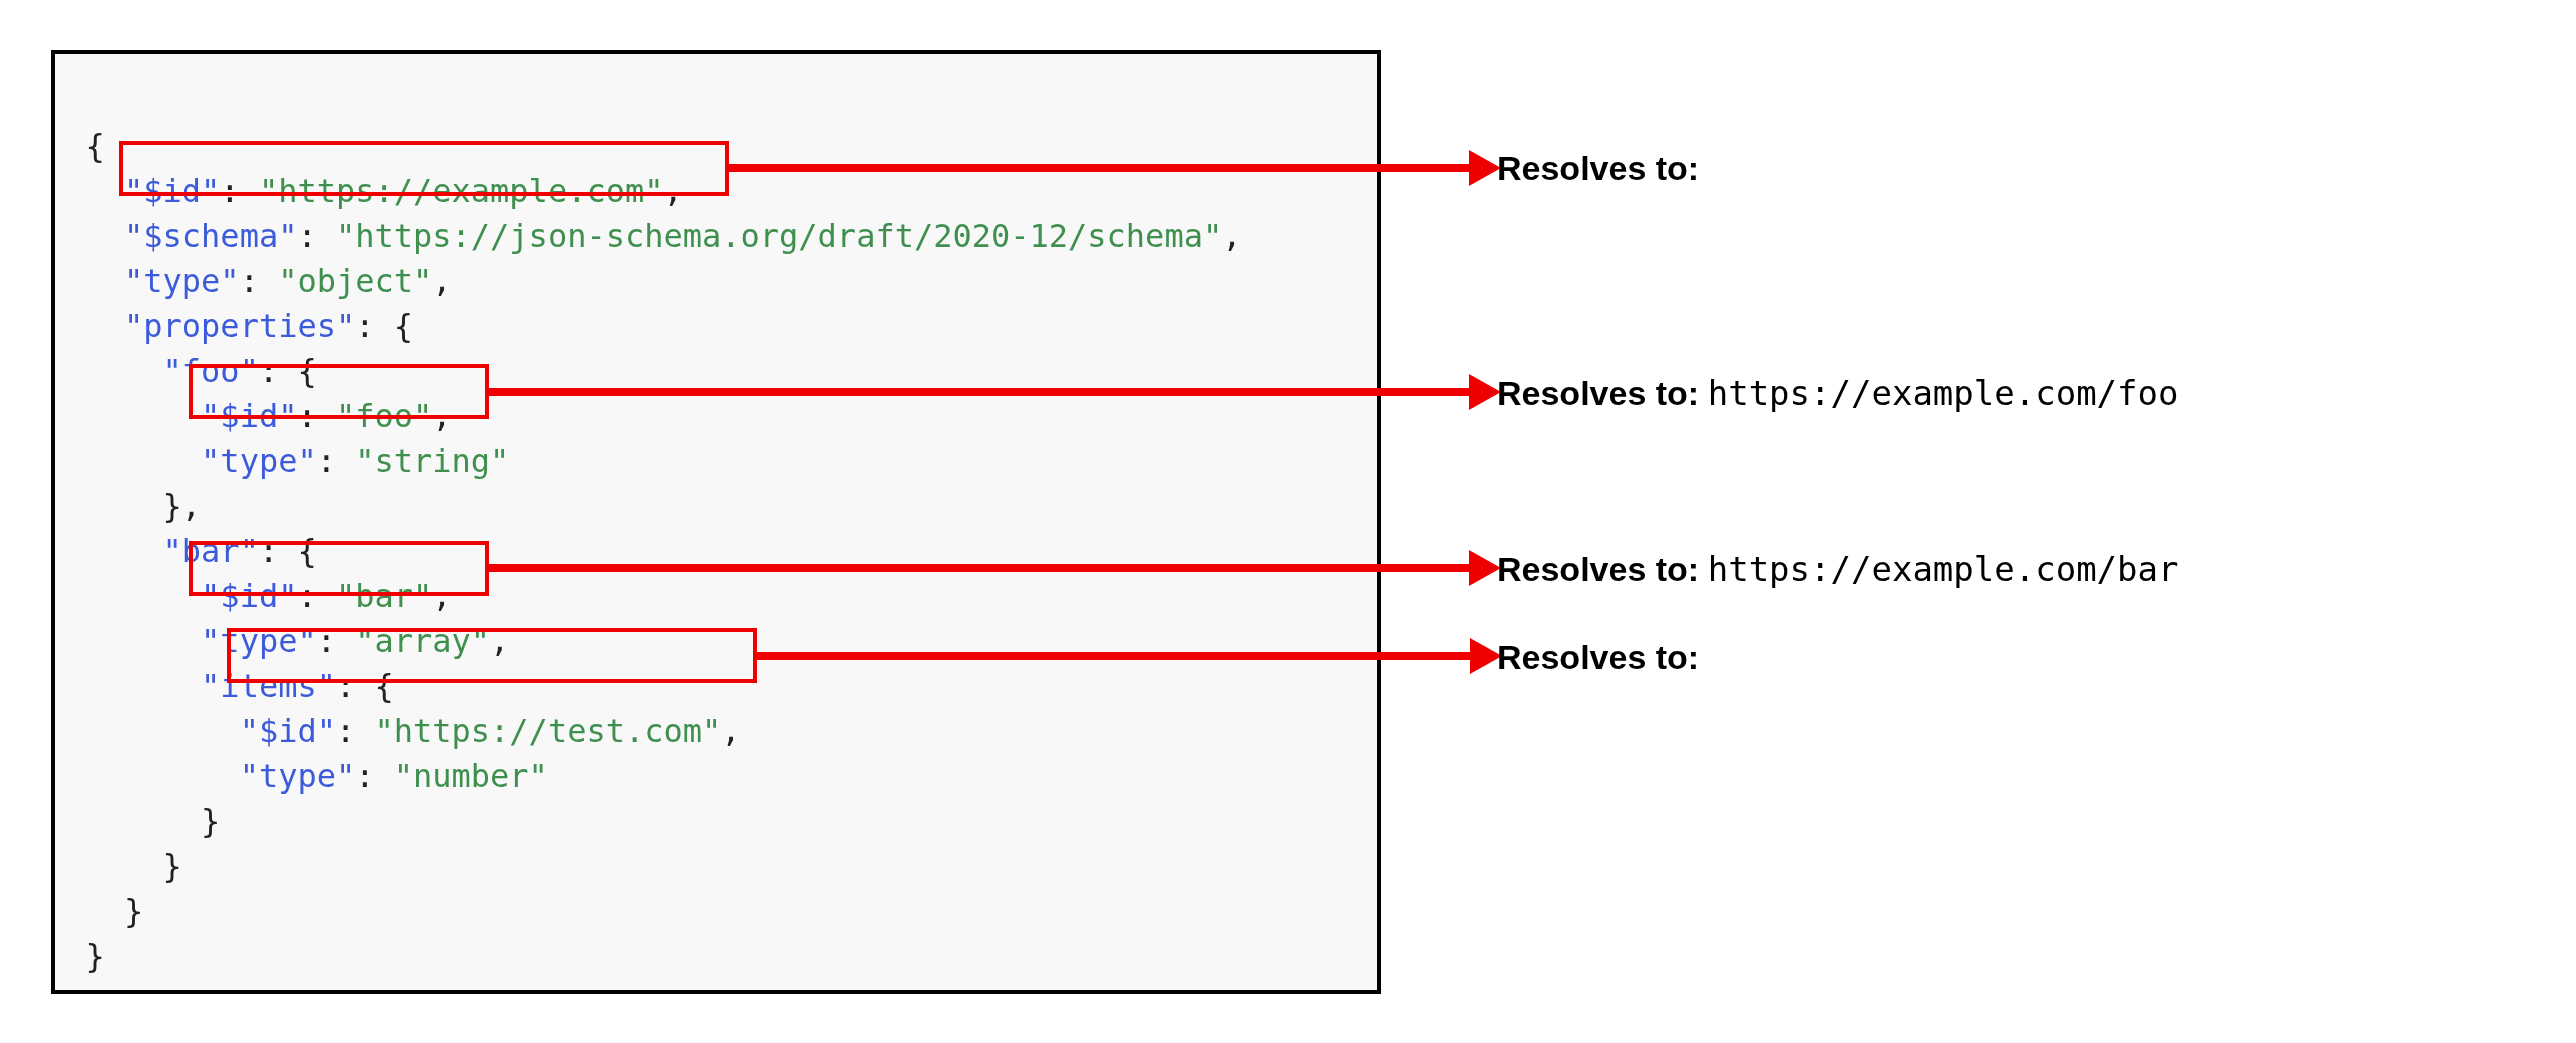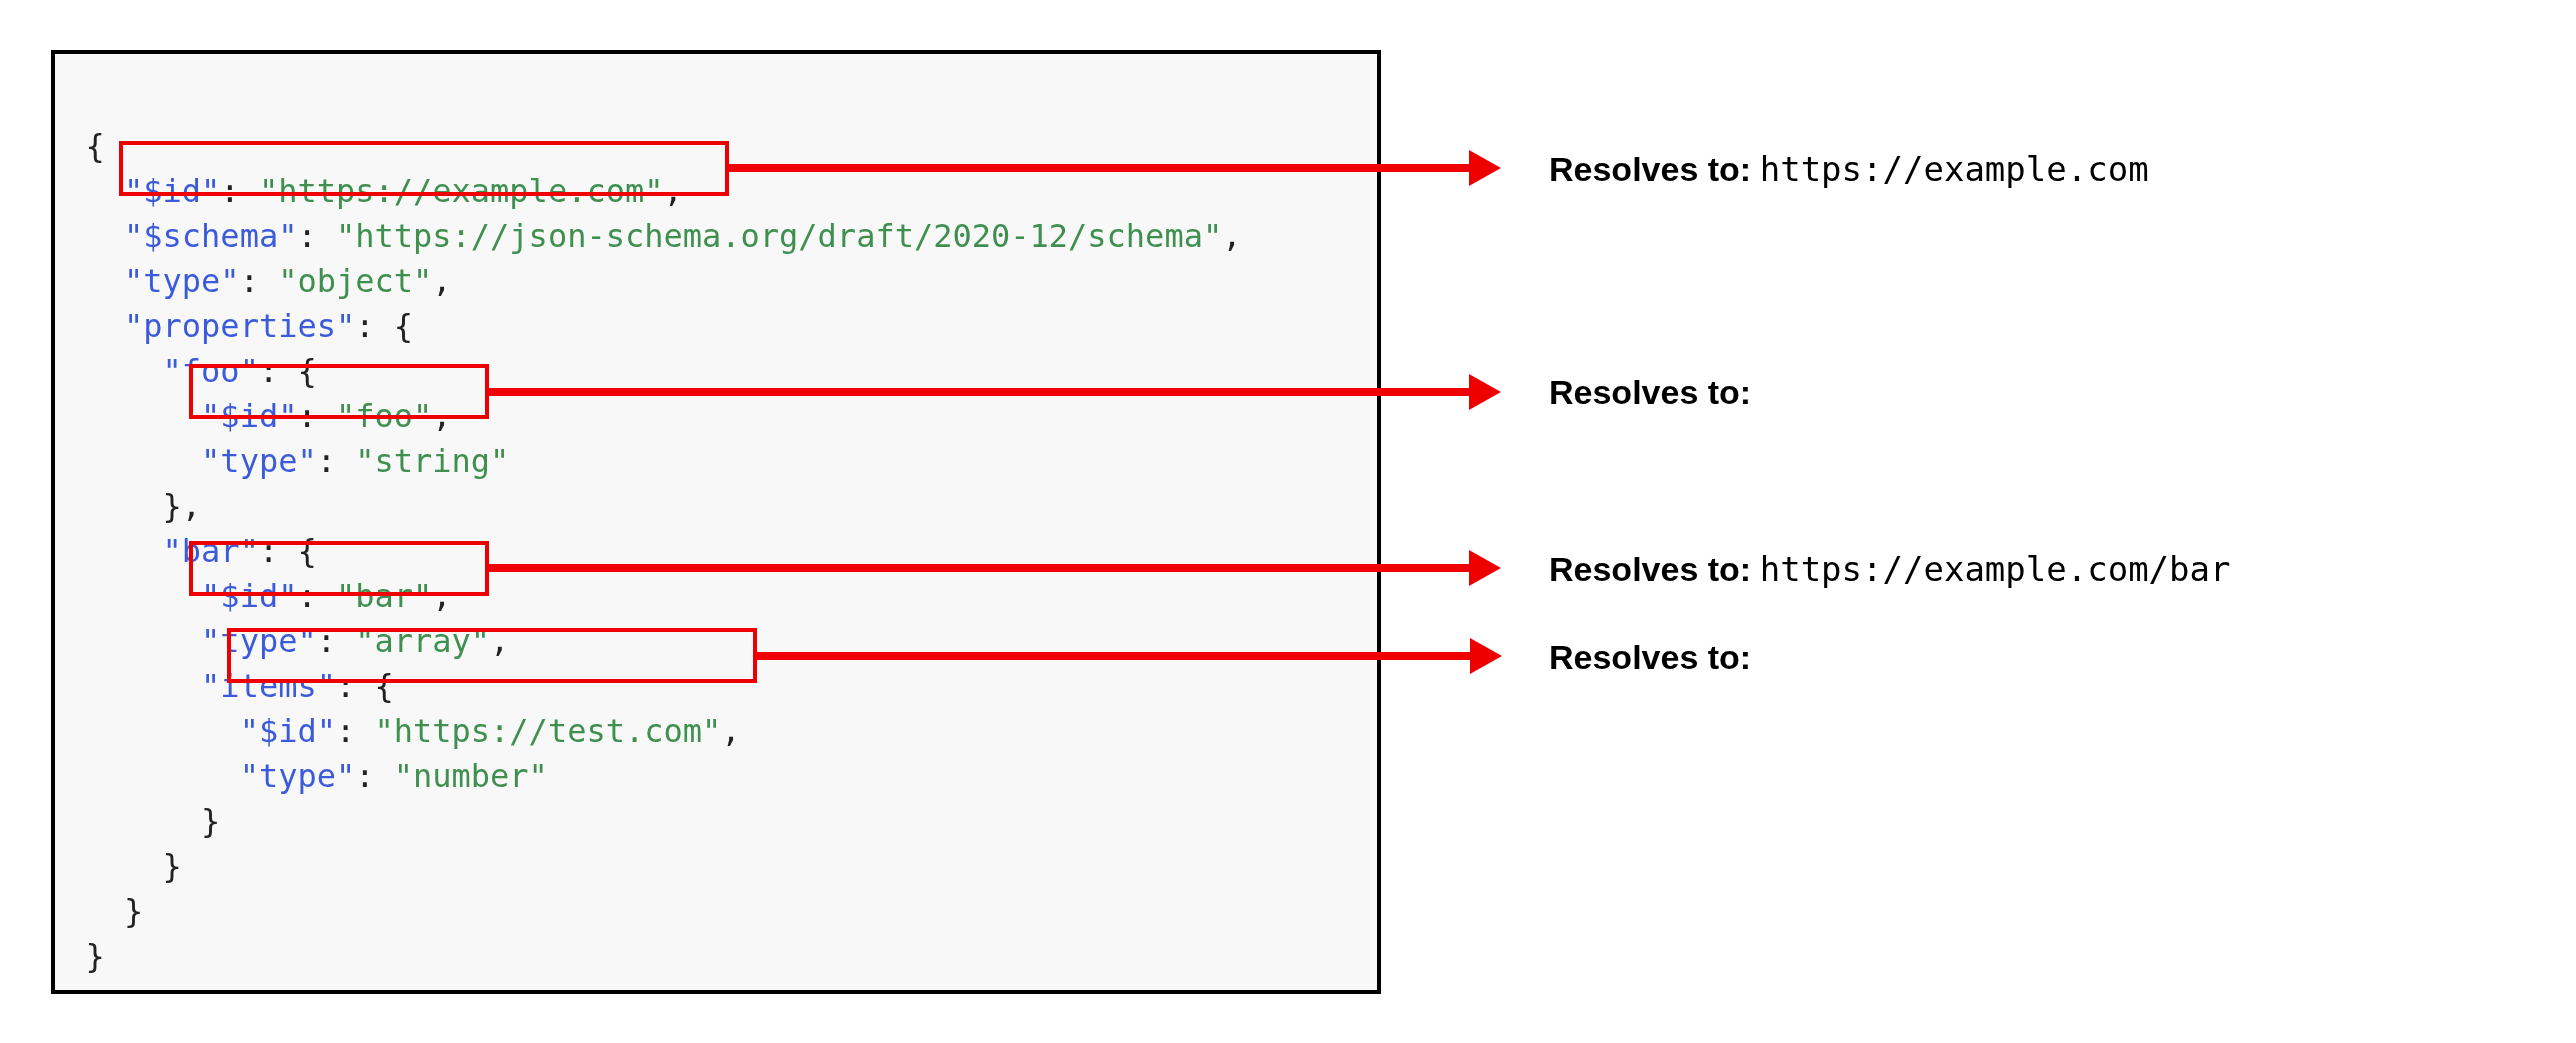--- a/index.html
+++ b/index.html
@@ -84,21 +84,21 @@
   #arrow-2 .shaft { width: 980px; }
   #arrow-3 .shaft { width: 713px; }
   #arrow-0 .head  { left: 740px; }
   #arrow-1 .head  { left: 980px; }
   #arrow-2 .head  { left: 980px; }
   #arrow-3 .head  { left: 713px; }
 
   
   .resolve {
     position: absolute;
-    left: 1549px;
+    left: 1497px;
     white-space: nowrap;
     display: flex;
     align-items: baseline;
     gap: 8.5px;
   }
   .resolve .lbl {
     font-family: "Liberation Sans", sans-serif;
     font-weight: bold;
     font-size: 34px;
     color: #000000;
@@ -158,24 +158,24 @@
     <div class="shaft"></div>
     <div class="head"></div>
   </div>
   <div class="arrow" id="arrow-3">
     <div class="shaft"></div>
     <div class="head"></div>
   </div>
 
   <div class="resolve" id="res-0">
     <span class="lbl">Resolves to:</span>
-    <span class="url">https://example.com</span>
   </div>
   <div class="resolve" id="res-1">
     <span class="lbl">Resolves to:</span>
+    <span class="url">https://example.com/foo</span>
   </div>
   <div class="resolve" id="res-2">
     <span class="lbl">Resolves to:</span>
     <span class="url">https://example.com/bar</span>
   </div>
   <div class="resolve" id="res-3">
     <span class="lbl">Resolves to:</span>
   </div>
 
 </div>

